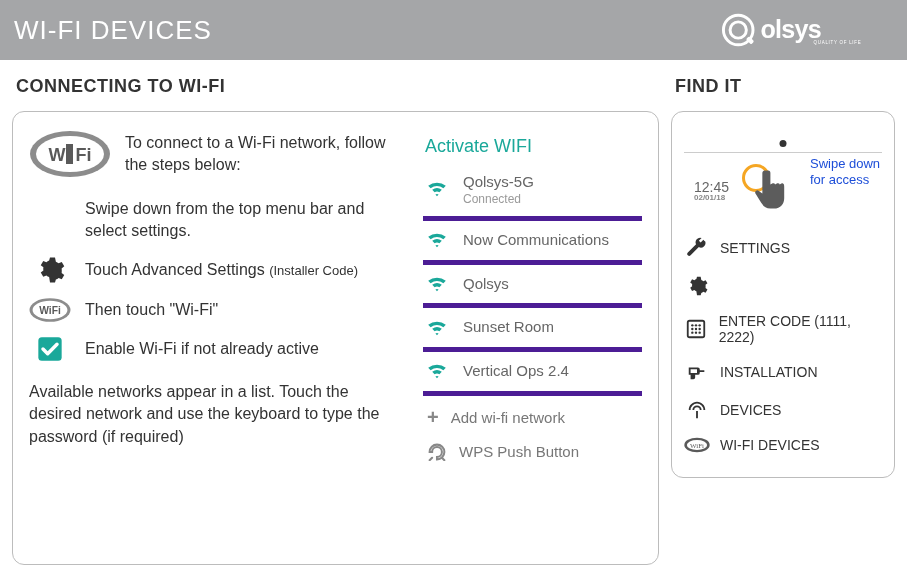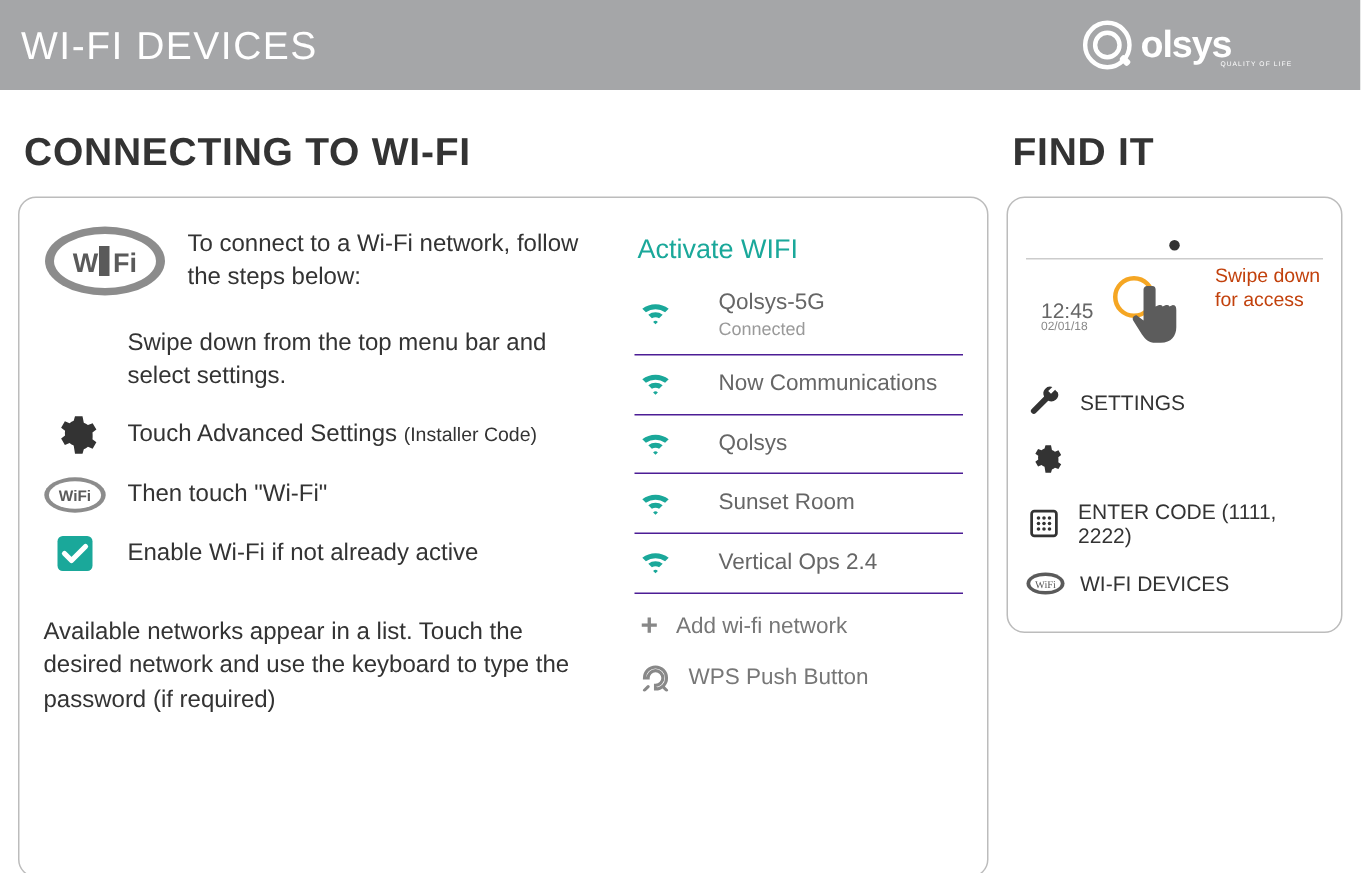--- a/index.html
+++ b/index.html
@@ -27,68 +27,68 @@
   .logo { display:flex; align-items:center; }
   .logo svg { height: 44px; }
   .content {
     display:flex;
     padding: 14px 12px 0 12px;
     gap: 12px;
   }
   .col-main { flex:1; }
   .col-side { width: 224px; }
   .section-title {
-    font-size: 26px;
+    font-size: 18px;
     font-weight: 700;
     letter-spacing: 0.5px;
-    margin: 12px 0 14px 4px;
+    margin: 2px 0 14px 4px;
   }
   .panel {
     border: 1px solid #bcbcbc;
     border-radius: 12px;
     padding: 18px 16px 14px 16px;
   }
   .main-panel {
     display:flex;
     gap:10px;
     min-height: 420px;
   }
   .steps-col { width: 380px; }
   .phone-col { flex:1; padding-left:4px; }
   .intro-row { display:flex; gap:14px; align-items:center; margin-bottom:20px;}
   .step-row { display:flex; gap:14px; align-items:center; margin:4px 0 12px 0;}
   .step-icon { width:42px; display:flex; justify-content:center; }
   .step-text { font-size:16px; line-height:1.4; flex:1;}
   .small { font-size:13px; }
-  .footer-text { font-size:16px; line-height:1.4; margin-top:28px; padding-right:10px;}
+  .footer-text { font-size:16px; line-height:1.4; margin-top:18px; padding-right:10px;}
   
   .phone-title { color:#1aa89a; font-size:18px; margin:6px 0 6px 2px; font-weight:400;}
   .net-row {
-    display:flex; align-items:center; gap:32px;
-    border-bottom:1px solid #4c1d95;
+    display:flex; align-items:center; gap:16px;
+    border-bottom:5px solid #4c1d95;
     padding:10px 4px 10px 4px;
   }
   .net-row:last-of-type { border-bottom:1px solid #d9d9d9;}
   .net-name { font-size:15px; color:#666; line-height:1.25;}
   .net-sub { font-size:12px; color:#9a9a9a; }
   .add-row, .wps-row {
     display:flex; align-items:center; gap:12px;
     padding:10px 4px 4px 4px;
     font-size:15px; color:#777;
   }
   
   .side-panel { padding:12px 12px 16px 12px; }
   .swipe-area { position:relative; height:95px; border-bottom:0; margin-bottom:10px;}
   .swipe-area .bar1 { position:absolute; top:28px; left:0; right:0; height:1px; background:#ccc;}
   .swipe-area .dot { position:absolute; top:16px; left:50%; transform:translateX(-50%); width:7px; height:7px; border-radius:50%; background:#333;}
   .swipe-area .circle { position:absolute; top:40px; left:58px; width:22px;height:22px;border:3px solid #f5a623; border-radius:50%; }
   .swipe-area .hand { position:absolute; top:42px; left:68px; }
   .swipe-area .clock { position:absolute; top:56px; left:10px; font-size:14px; color:#666; text-align:left; line-height:1;}
-  .swipe-area .clock .date{ font-size:8px; color:#888;}
-  .swipe-label { position:absolute; top:32px; right:0; width:72px; font-size:13px; line-height:1.25; color:#c2410c;}
+  .swipe-area .clock .date{ font-size:8px; color:#888;font-weight:bold;}
+  .swipe-label { position:absolute; top:32px; right:0; width:72px; font-size:13px; line-height:1.25; color:#1d4ed8;}
   .nav-row { display:flex; align-items:center; gap:10px; padding:8px 0; font-size:14px; color:#333;}
   .nav-icon { width:26px; display:flex; justify-content:center;}
   svg { display:block; }
 </style>
 </head>
 <body>
 
 <div class="header-bar">
   <div class="header-title">WI-FI DEVICES</div>
   <div class="logo">
@@ -279,20 +279,36 @@
               <circle cx="16" cy="12" r="1.3" fill="#333"></circle>
               <circle cx="8" cy="16" r="1.3" fill="#333"></circle>
               <circle cx="12" cy="16" r="1.3" fill="#333"></circle>
               <circle cx="16" cy="16" r="1.3" fill="#333"></circle>
             </svg>
           </span>
         <span>ENTER CODE (1111, 2222)</span>
       </div>
       <div class="nav-row">
         <span class="nav-icon">
+            <svg width="22" height="22" viewBox="0 0 24 24">
+              <path fill="#333" d="M3 7h10a2 2 0 0 1 2 2v1h5v2h-5v1a2 2 0 0 1-2 2h-3v3a2 2 0 0 1-2 2H5v-5H3zM5 9v4h7V9z"></path>
+            </svg>
+          </span>
+        <span>INSTALLATION</span>
+      </div>
+      <div class="nav-row">
+        <span class="nav-icon">
+            <svg width="22" height="22" viewBox="0 0 24 24">
+              <path fill="#333" d="M12 3c-5 0-9 4-9 9h2a7 7 0 0 1 14 0h2c0-5-4-9-9-9zm0 4a5 5 0 0 0-5 5h2a3 3 0 0 1 6 0h2a5 5 0 0 0-5-5zm-1 6h2v8h-2z"></path>
+            </svg>
+          </span>
+        <span>DEVICES</span>
+      </div>
+      <div class="nav-row">
+        <span class="nav-icon">
             <svg width="26" height="16" viewBox="0 0 82 48">
               <ellipse cx="41" cy="24" rx="40" ry="23" fill="#5a5a5a"></ellipse>
               <ellipse cx="41" cy="24" rx="32" ry="16" fill="#fff"></ellipse>
               <text x="41" y="33" text-anchor="middle" font-family="Arial Black" font-size="22" fill="#5a5a5a">WiFi</text>
             </svg>
           </span>
         <span>WI-FI DEVICES</span>
       </div>
 
     </div>

